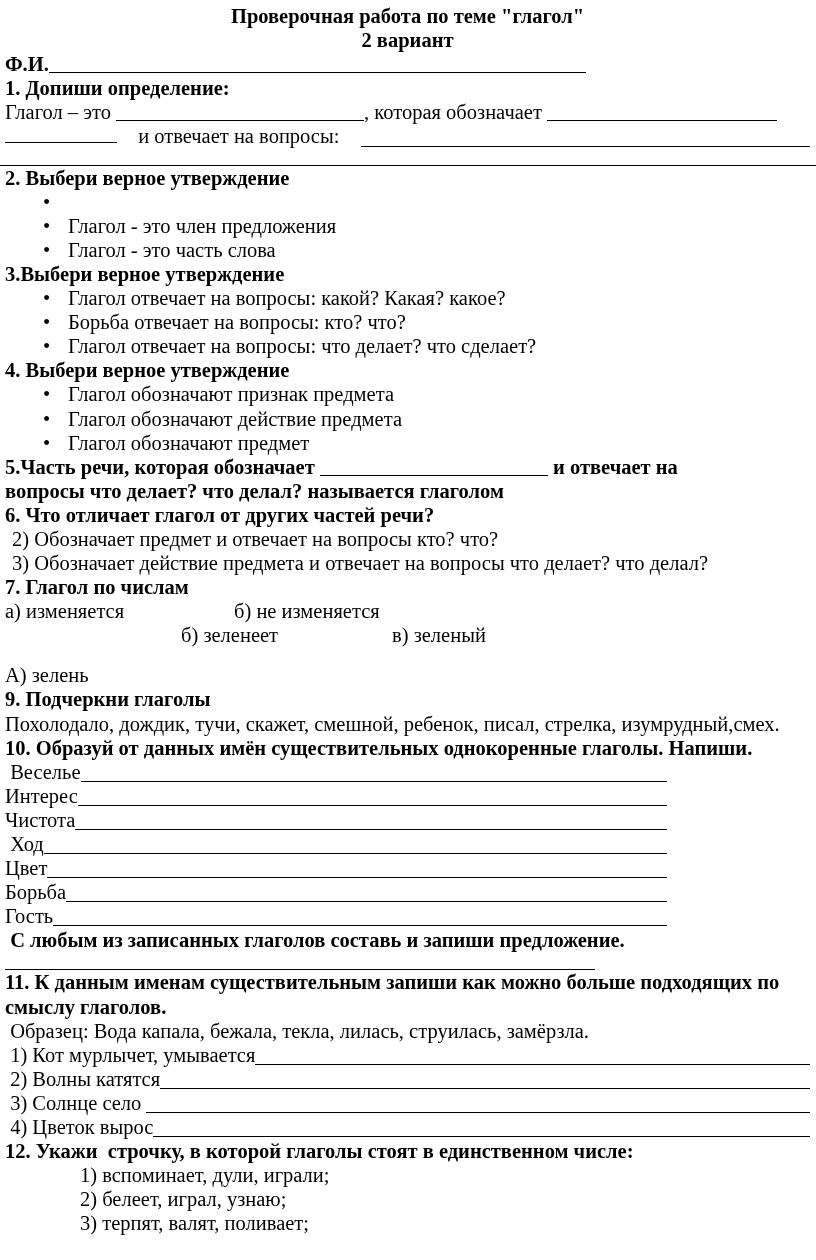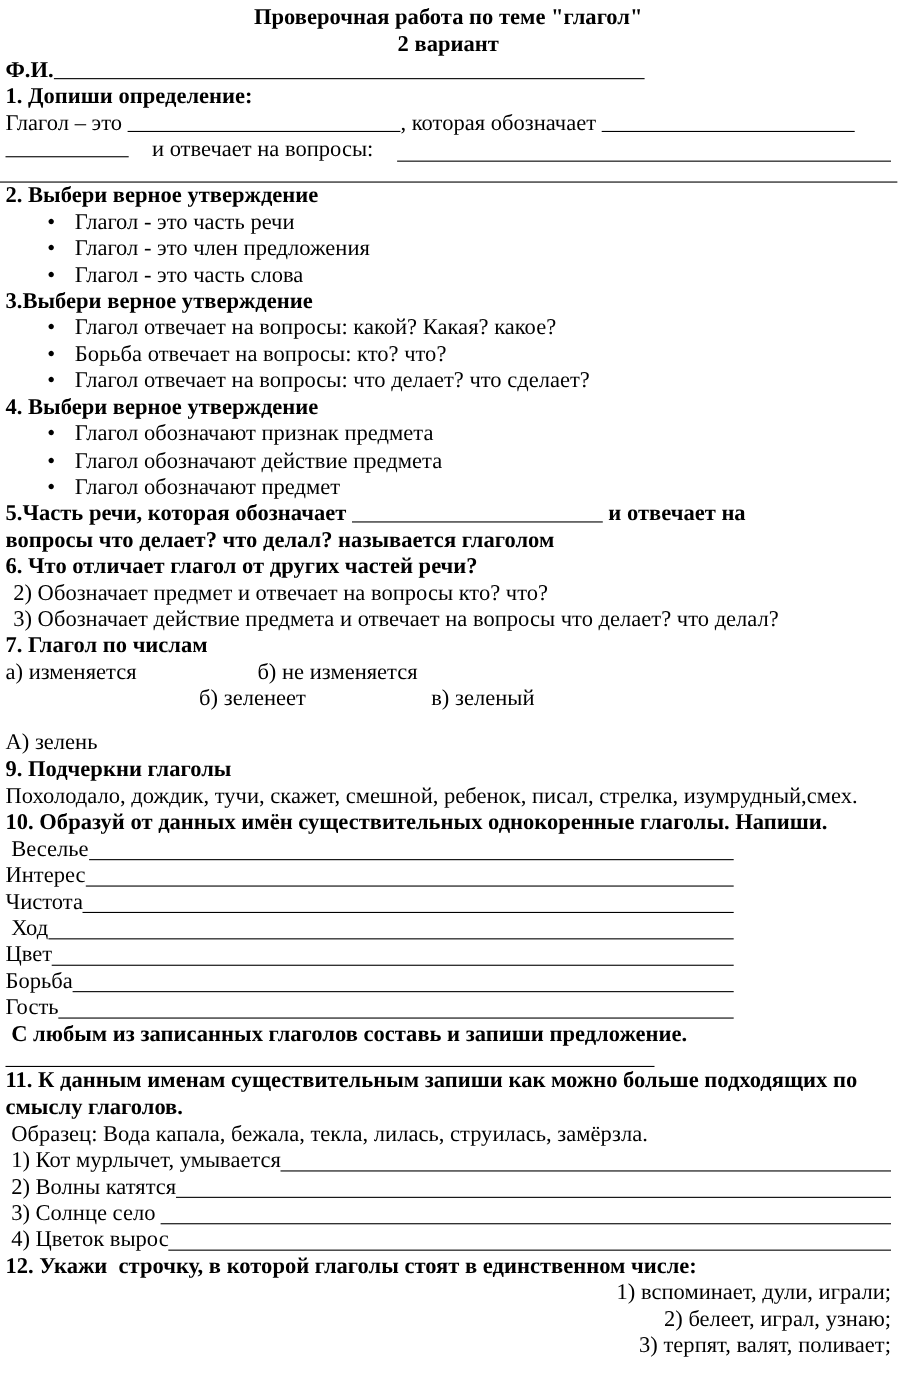--- a/index.html
+++ b/index.html
@@ -17,21 +17,21 @@
   .blank{
     display:inline-block;height:18px;
     border-bottom:1.6px solid #000;
     vertical-align:baseline;margin-bottom:-2px;
   }
   .flexline{display:flex;gap:16px;}
   .blankflex{flex:1 1 auto;border-bottom:1.6px solid #000;margin-bottom:2px;}
   .bullet-row{display:flex;padding-left:38px;}
   .bullet{flex:0 0 25px;}
   .indent7{padding-left:7px;}
-  .indent75{padding-left:75px;text-align:right;}
+  .indent75{padding-left:75px;}
   .fillrow{display:flex;align-items:flex-end;}
   .hr{height:0;border-top:1.7px solid #000;}
   .colA{flex:0 0 213px;}
   .col8a{flex:0 0 160px;margin-top:40px;}
   .col8b{flex:0 0 195px;}
 </style>
 </head>
 <body>
 
 <div class="page">
@@ -40,21 +40,21 @@
   <div class="ln center b">2 вариант</div>
 
   <div class="ln"><span class="b">Ф.И.</span><span class="blank" style="width:537px"></span></div>
 
   <div class="ln b">1. Допиши определение:</div>
   <div class="ln"><span>Глагол – это</span> <span class="blank" style="width:248px"></span><span>, которая обозначает</span> <span class="blank" style="width:230px"></span></div>
   <div class="ln flexline"><span class="blank" style="width:112px;flex:0 0 112px"></span><span> и отвечает на вопросы: </span><span class="blankflex"></span></div>
   <div class="ln"><div class="hr" style="margin:16px -6px 0 -5px"></div></div>
 
   <div class="ln b">2. Выбери верное утверждение</div>
-  <div class="ln bullet-row"><span class="bullet">•</span><span>Глагол - это часть речи</span></div>
+  <div class="ln bullet-row"><span class="bullet">•</span></div>
   <div class="ln bullet-row"><span class="bullet">•</span><span>Глагол - это член предложения</span></div>
   <div class="ln bullet-row"><span class="bullet">•</span><span>Глагол - это часть слова</span></div>
 
   <div class="ln b">3.Выбери верное утверждение</div>
   <div class="ln bullet-row"><span class="bullet">•</span><span>Глагол отвечает на вопросы: какой? Какая? какое?</span></div>
   <div class="ln bullet-row"><span class="bullet">•</span><span>Борьба отвечает на вопросы: кто? что?</span></div>
   <div class="ln bullet-row"><span class="bullet">•</span><span>Глагол отвечает на вопросы: что делает? что сделает?</span></div>
 
   <div class="ln b">4. Выбери верное утверждение</div>
   <div class="ln bullet-row"><span class="bullet">•</span><span>Глагол обозначают признак предмета</span></div>

